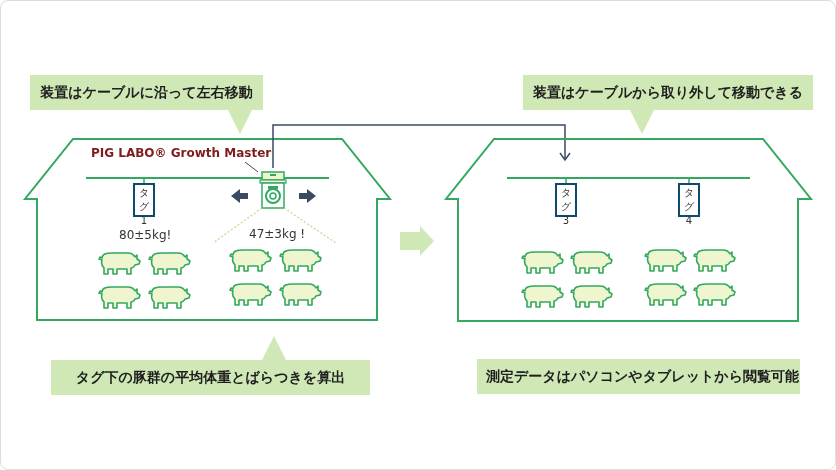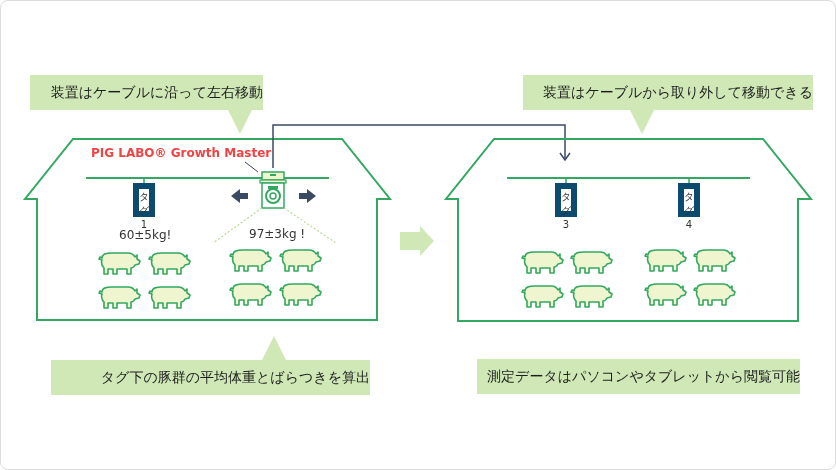--- a/index.html
+++ b/index.html
@@ -4,31 +4,31 @@
 <style>
   html, body { margin: 0; padding: 0; background: #ffffff; }
   body { width: 836px; height: 470px; overflow: hidden; font-family: "DejaVu Sans", "Liberation Sans", sans-serif; }
   .frame {
     position: absolute; left: 0; top: 0; width: 834px; height: 468px;
     border: 1px solid #dcdcdc; border-radius: 8px; background: #ffffff;
   }
   svg.stage { position: absolute; left: 0; top: 0; }
   .callout {
     position: absolute; background: #cfe8b6; color: #1e1e1e;
-    font-weight: normal; font-size: 14px; line-height: 35px; height: 35px;
-    text-align: right; white-space: nowrap; letter-spacing: 0px;
+    font-weight: bold; font-size: 14px; line-height: 35px; height: 35px;
+    text-align: center; white-space: nowrap; letter-spacing: 0px;
   }
   .lbl {
     position: absolute; font-size: 12px; color: #333; white-space: nowrap;
   }
   .prod {
-    position: absolute; font-size: 12px; font-weight: bold; color: #ef4444; white-space: nowrap; text-align: right;
+    position: absolute; font-size: 12px; font-weight: bold; color: #7f1d1d; white-space: nowrap; text-align: right;
   }
   .tag {
-    position: absolute; width: 22px; height: 34px; border: 6px solid #0c4a6e; background: #fff;
+    position: absolute; width: 22px; height: 34px; border: 2px solid #0c4a6e; background: #fff;
     box-sizing: border-box; text-align: center; font-size: 10px; color: #333; line-height: 14px;
     padding-top: 1px;
   }
   .tag span { display: block; }
 </style>
 </head>
 <body>
 
 <div class="frame"></div>
 
@@ -109,14 +109,14 @@
 </div>
 <div class="tag" style="left:555px; top:183px;">
   <span>タグ</span>
   <span>3</span>
 </div>
 <div class="tag" style="left:678px; top:183px;">
   <span>タグ</span>
   <span>4</span>
 </div>
 
-<div class="lbl" style="left:119px; top:228px;">60±5kg!</div>
-<div class="lbl" style="left:249px; top:227px;">97±3kg !</div>
+<div class="lbl" style="left:119px; top:228px;">80±5kg!</div>
+<div class="lbl" style="left:249px; top:227px;">47±3kg !</div>
 
 </body></html>

